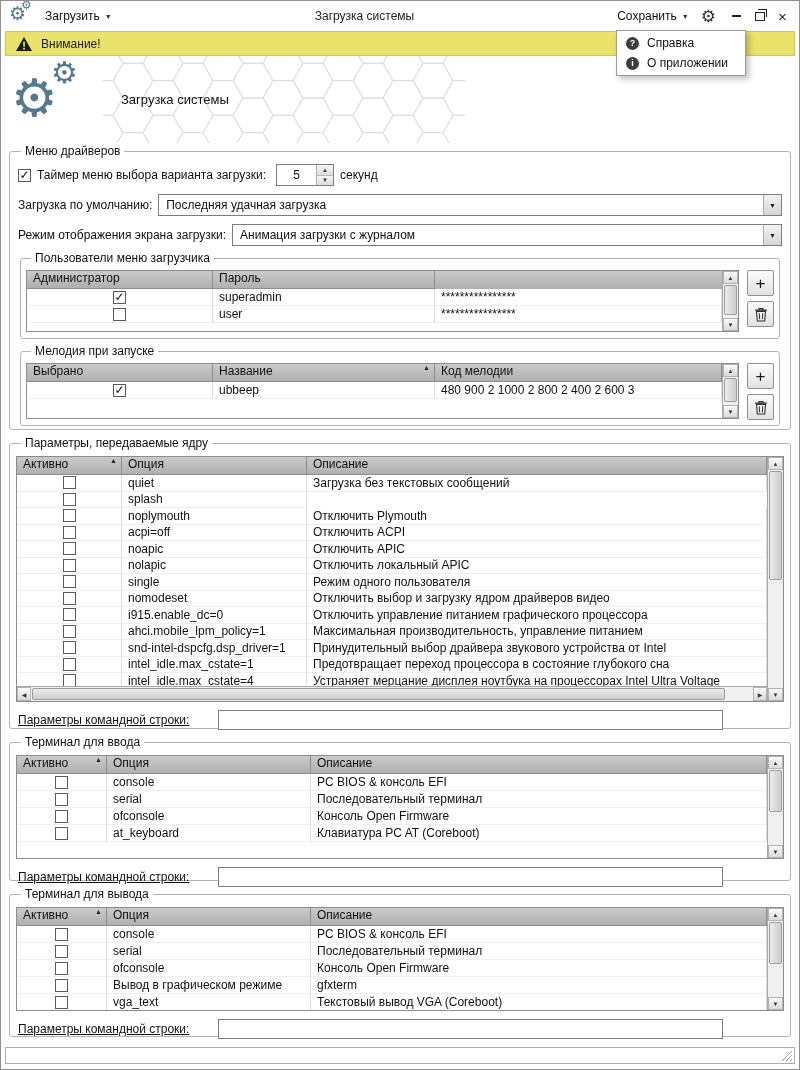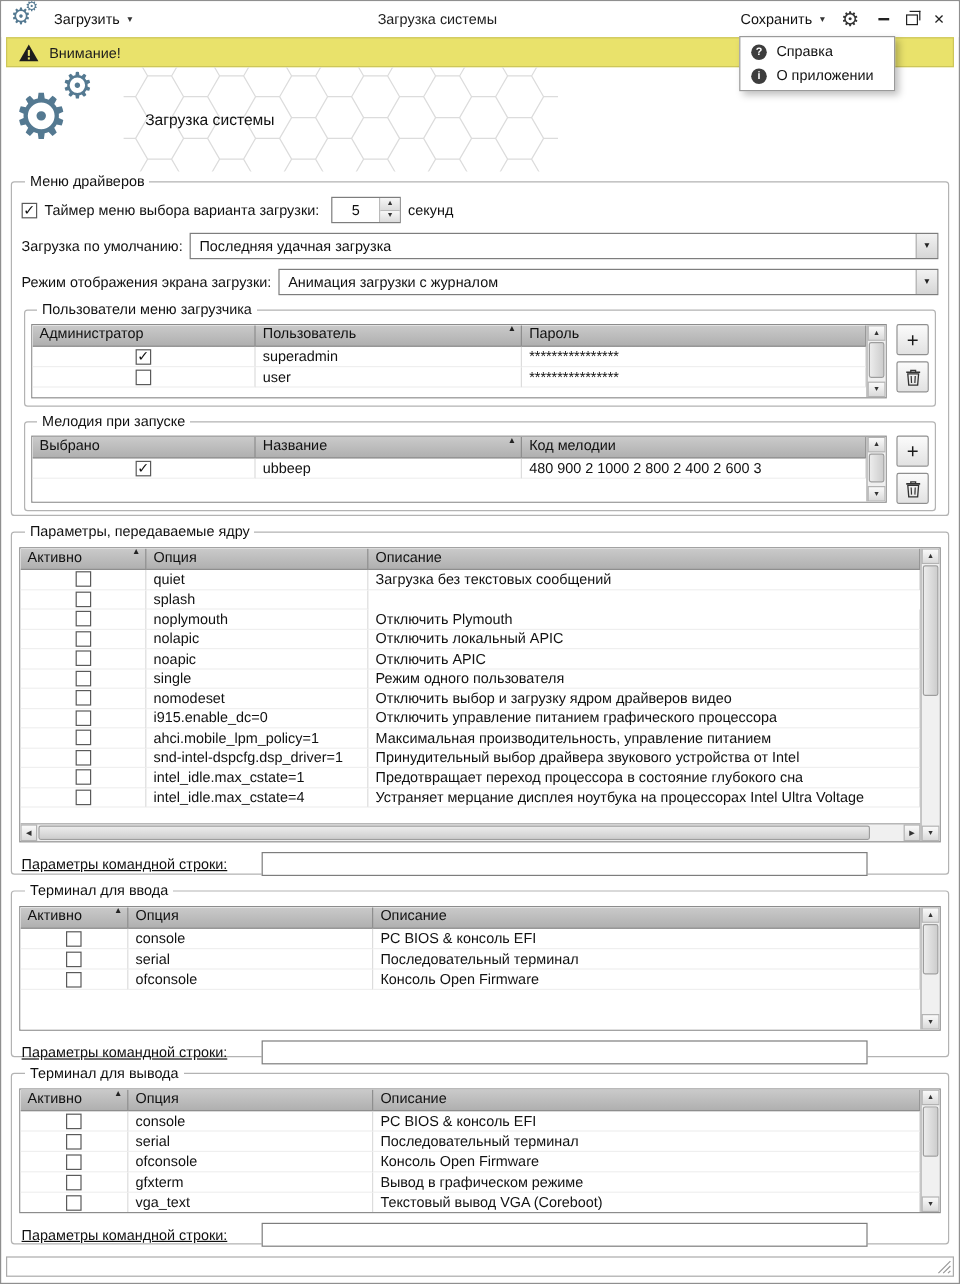--- a/index.html
+++ b/index.html
@@ -215,24 +215,20 @@
       <fieldset class="inner-fs ifs-users">
         <legend>Пользователи меню загрузчика</legend>
         <div class="table-block">
           <div class="tw tw-users">
             <div class="table">
                 <div class="trow thead" style="grid-template-columns: 186px 222px 1fr;">
                   <div class="th">
                     <span>Администратор</span>
                   </div>
                   <div class="th">
-                    <span>Пользователь</span>
-                    <span class="sortarrow">▲</span>
-                  </div>
-                  <div class="th">
                     <span>Пароль</span>
                   </div>
                 </div>
                 <div class="trow" style="grid-template-columns: 186px 222px 1fr;">
                   <div class="td cbcell">
                     <span class="cb checked"></span>
                   </div>
                   <div class="td">superadmin</div>
                   <div class="td">****************</div>
                 </div>
@@ -355,29 +351,36 @@
                   <div class="td cbcell">
                     <span class="cb"></span>
                   </div>
                   <div class="td">noplymouth</div>
                   <div class="td">Отключить Plymouth</div>
                 </div>
                 <div class="trow" style="grid-template-columns: 105px 185px 1fr;">
                   <div class="td cbcell">
                     <span class="cb"></span>
                   </div>
+                  <div class="td">acpi=off</div>
+                  <div class="td">Отключить ACPI</div>
+                </div>
+                <div class="trow" style="grid-template-columns: 105px 185px 1fr;">
+                  <div class="td cbcell">
+                    <span class="cb"></span>
+                  </div>
+                  <div class="td">noapic</div>
+                  <div class="td">Отключить APIC</div>
+                </div>
+                <div class="trow" style="grid-template-columns: 105px 185px 1fr;">
+                  <div class="td cbcell">
+                    <span class="cb"></span>
+                  </div>
                   <div class="td">nolapic</div>
                   <div class="td">Отключить локальный APIC</div>
-                </div>
-                <div class="trow" style="grid-template-columns: 105px 185px 1fr;">
-                  <div class="td cbcell">
-                    <span class="cb"></span>
-                  </div>
-                  <div class="td">noapic</div>
-                  <div class="td">Отключить APIC</div>
                 </div>
                 <div class="trow" style="grid-template-columns: 105px 185px 1fr;">
                   <div class="td cbcell">
                     <span class="cb"></span>
                   </div>
                   <div class="td">single</div>
                   <div class="td">Режим одного пользователя</div>
                 </div>
                 <div class="trow" style="grid-template-columns: 105px 185px 1fr;">
                   <div class="td cbcell">
@@ -476,20 +479,27 @@
                 <div class="td">serial</div>
                 <div class="td">Последовательный терминал</div>
               </div>
               <div class="trow" style="grid-template-columns: 90px 204px 1fr;">
                 <div class="td cbcell">
                   <span class="cb"></span>
                 </div>
                 <div class="td">ofconsole</div>
                 <div class="td">Консоль Open Firmware</div>
               </div>
+              <div class="trow" style="grid-template-columns: 90px 204px 1fr;">
+                <div class="td cbcell">
+                  <span class="cb"></span>
+                </div>
+                <div class="td">at_keyboard</div>
+                <div class="td">Клавиатура PC AT (Coreboot)</div>
+              </div>
             </div>
           <div class="vscroll">
             <span class="sbtn">▲</span>
             <span class="strack">
                 <span class="sthumb" style="top:1px;height:55%;"></span>
               </span>
             <span class="sbtn">▼</span>
           </div>
         </div>
       </div>
@@ -534,22 +544,22 @@
                 <div class="td cbcell">
                   <span class="cb"></span>
                 </div>
                 <div class="td">ofconsole</div>
                 <div class="td">Консоль Open Firmware</div>
               </div>
               <div class="trow" style="grid-template-columns: 90px 204px 1fr;">
                 <div class="td cbcell">
                   <span class="cb"></span>
                 </div>
+                <div class="td">Вывод в графическом режиме</div>
                 <div class="td">gfxterm</div>
-                <div class="td">Вывод в графическом режиме</div>
               </div>
               <div class="trow" style="grid-template-columns: 90px 204px 1fr;">
                 <div class="td cbcell">
                   <span class="cb"></span>
                 </div>
                 <div class="td">vga_text</div>
                 <div class="td">Текстовый вывод VGA (Coreboot)</div>
               </div>
             </div>
           <div class="vscroll">

